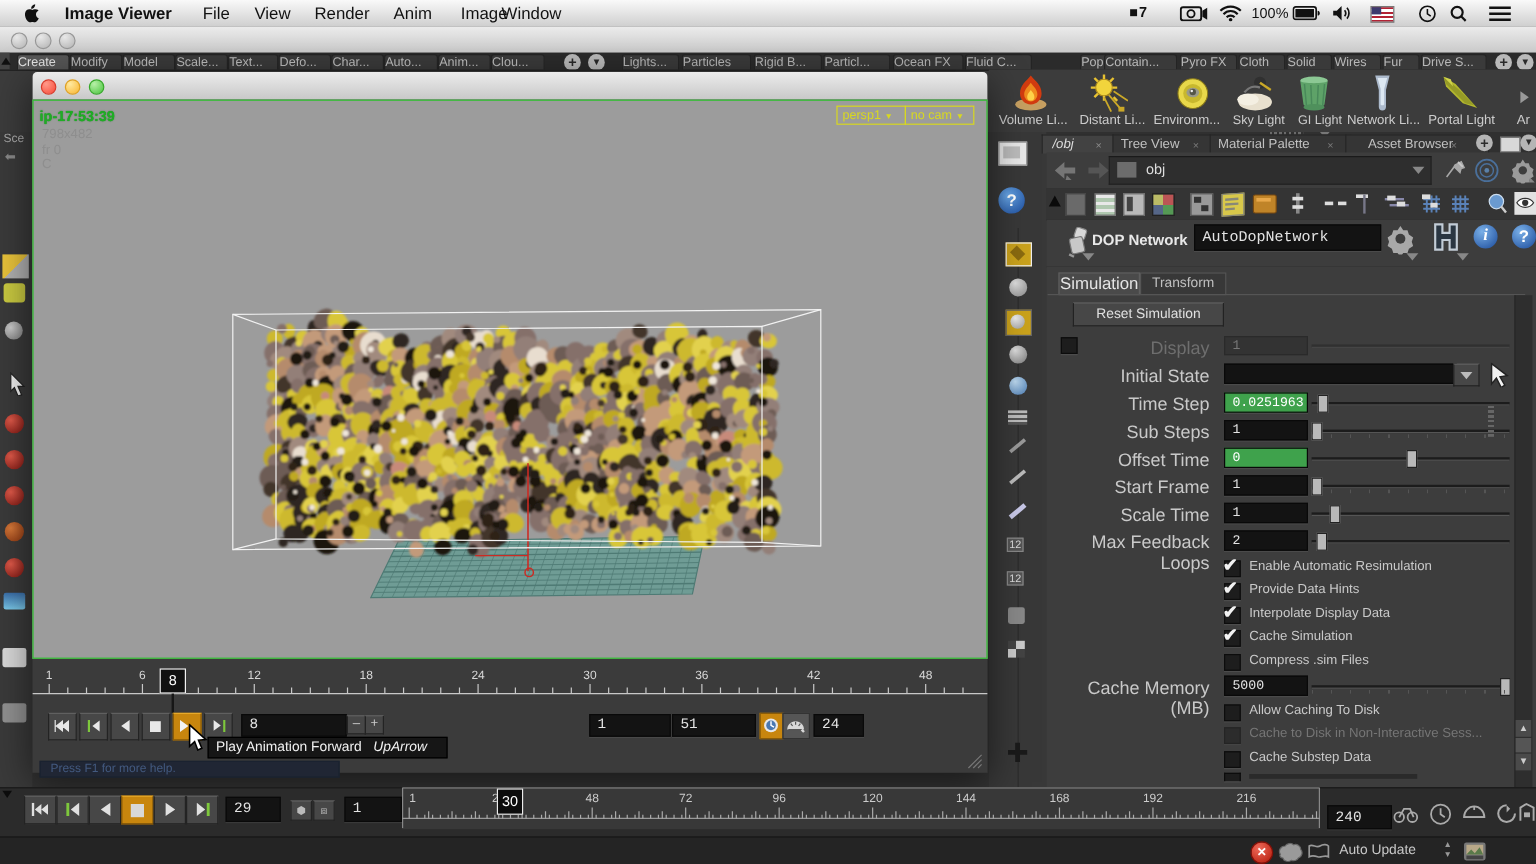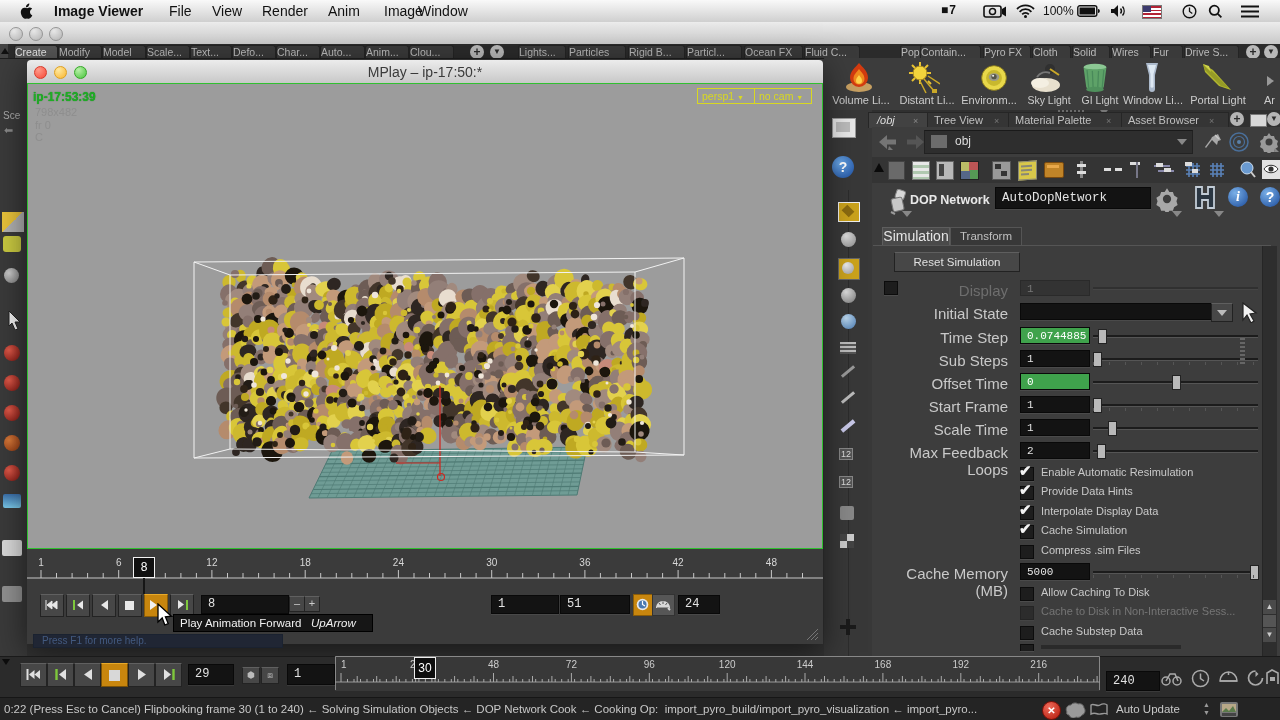--- a/index.html
+++ b/index.html
@@ -155,21 +155,21 @@
       <path d="M4 6c0 3 26 3 26 0l-3 22c0 4-20 4-20 0z" fill="#5ea268"></path>
       <path d="M8 9l2 22M14 10l1 22M21 10l-1 22M27 9l-2 22" stroke="#49895a" stroke-width="1.4"></path>
       <ellipse cx="17" cy="31" rx="10" ry="3" fill="#4f905c"></ellipse>
     </svg>
  <div class="a" style="left:255px;top:36px;width:42px;text-align:center;color:#ccc;font-size:10.5px">GI Light</div>
 
  <svg class="a" style="left:312px;top:3px" width="32" height="33" viewBox="0 0 32 33">
       <path d="M10 2h12l-3 12v14a3 3 0 0 1-6 0V14z" fill="#b8c8dc" opacity=".9"></path>
       <path d="M12 4h8l-2.5 9v13a1.8 1.8 0 0 1-3 0V13z" fill="#dde8f2"></path>
     </svg>
- <div class="a" style="left:296px;top:36px;width:66px;text-align:center;color:#ccc;font-size:11px">Window Li...</div>
+ <div class="a" style="left:296px;top:36px;width:66px;text-align:center;color:#ccc;font-size:11px">Network Li...</div>
 
  <svg class="a" style="left:373px;top:4px" width="40" height="32" viewBox="0 0 40 32">
       <path d="M6 2l10 6 18 20-12-4-14-14z" fill="#b3b82e"></path>
       <path d="M6 2l12 10 14 14-8-2L8 8z" fill="#8e9426" opacity=".8"></path>
       <path d="M6 2l6 2 2 6z" fill="#d0d44a"></path>
     </svg>
  <div class="a" style="left:360px;top:36px;width:68px;text-align:center;color:#ccc;font-size:11px">Portal Light</div>
  <div class="a" style="left:440px;top:36px;width:20px;color:#ccc;font-size:11px">Ar</div>
  <div class="a" style="left:443px;top:18px;width:0;height:0;border-left:7px solid #999;border-top:5px solid transparent;border-bottom:5px solid transparent"></div>
 </div>
@@ -224,21 +224,21 @@
 </div>
 
 <div class="a" style="left:872px;top:110px;width:408px;height:546px;background:#3d3d3d">
 
  <div class="a" style="left:0;top:0;width:408px;height:17px;background:#303030"></div>
     <div class="a" style="left:186px;top:0px;width:28px;height:5px;background:repeating-linear-gradient(90deg,#6a6a6a 0 2px,transparent 2px 4px)"></div>
     <div class="a" style="left:228px;top:0px;width:0;height:0;border-top:5px solid #777;border-left:4px solid transparent;border-right:4px solid transparent"></div>
  <div class="a" style="left:-4px;top:2px;width:54px;height:15px;background:#424242;border:1px solid #262626;border-bottom:none;color:#ddd;font-size:11px;font-style:italic;padding-left:8px;line-height:15px">/obj<span style="position:absolute;left:44px;top:1px;font-size:9px;color:#888;font-style:normal">×</span></div>
  <div class="a" style="left:55px;top:2px;width:78px;height:15px;background:#353535;border:1px solid #262626;border-bottom:none;color:#c0c0c0;font-size:11px;padding-left:6px;line-height:15px">Tree View<span style="position:absolute;left:66px;top:1px;font-size:9px;color:#777">×</span></div>
  <div class="a" style="left:136px;top:2px;width:110px;height:15px;background:#353535;border:1px solid #262626;border-bottom:none;color:#c0c0c0;font-size:11px;padding-left:6px;line-height:15px">Material Palette<span style="position:absolute;left:97px;top:1px;font-size:9px;color:#777">×</span></div>
- <div class="a" style="left:249px;top:2px;width:100px;height:15px;background:#353535;border:1px solid #262626;border-bottom:none;color:#c0c0c0;font-size:11px;padding-left:6px;line-height:15px">Asset Browser<span style="position:absolute;left:87px;top:1px;font-size:9px;color:#777">×</span></div>
+ <div class="a" style="left:249px;top:2px;width:100px;height:15px;background:#353535;border:1px solid #262626;border-bottom:none;color:#c0c0c0;font-size:11px;padding-left:18px;line-height:15px">Asset Browser<span style="position:absolute;left:87px;top:1px;font-size:9px;color:#777">×</span></div>
  <div class="a" style="left:358px;top:2px;width:14px;height:14px;border-radius:50%;background:#b5b5b5;color:#2c2c2c;text-align:center;line-height:14px;font-size:12px;font-weight:bold">+</div>
  <div class="a" style="left:378px;top:4px;width:15px;height:11px;background:#d8d8d8;border:1px solid #777"></div>
  <div class="a" style="left:395px;top:2px;width:14px;height:14px;border-radius:50%;background:#b5b5b5;color:#2c2c2c;text-align:center;line-height:14px;font-size:8px">▼</div>
 
  <div class="a" style="left:0;top:17px;width:408px;height:30px;background:#3d3d3d;border-bottom:1px solid #2e2e2e">
   <svg class="a" style="left:6px;top:7px" width="19" height="16" viewBox="0 0 19 16">
         <path d="M9 1v4.5h9v5H9V15L1 8z" fill="#757575"></path>
         <path d="M11 12l4 4h-5z" fill="#757575"></path>
       </svg>
   <svg class="a" style="left:34px;top:7px" width="19" height="16" viewBox="0 0 19 16">
@@ -355,21 +355,21 @@
 <div class="plab" style="top:305px">Initial State</div>
 <div class="fld" style="left:1020px;top:303px;width:186px;height:15px"></div>
 <div class="btn" style="left:1211px;top:303px;width:20px;height:17px">
     <div style="position:absolute;left:5px;top:6px;width:0;height:0;border-top:6px solid #bbb;border-left:5px solid transparent;border-right:5px solid transparent"></div>
   </div>
 <svg class="a" style="left:1240px;top:302px" width="20" height="21" viewBox="0 0 20 21">
     <path d="M3 1l13 10-6 1 4 7-3 2-4-8-4 5z" fill="#f2f2f2" stroke="#222" stroke-width="1.2"></path>
   </svg>
 
 <div class="plab" style="top:329px">Time Step</div>
-<div class="fld grnfld" style="left:1020px;top:327px;width:62px;height:15px">0.0744885</div>
+<div class="fld grnfld" style="left:1020px;top:327px;width:62px;height:15px">0.0251963</div>
 <div class="slider" style="top:335px"></div>
 <div class="a" style="left:1098px;top:329px;width:7px;height:13px;background:#b9b9b9;border:1px solid #222"></div>
 
 <div class="plab" style="top:352px">Sub Steps</div>
 <div class="fld" style="left:1020px;top:350px;width:62px;height:15px">1</div>
 <div class="slider" style="top:358px"></div>
 <div class="a" style="left:1093px;top:352px;width:7px;height:13px;background:#b9b9b9;border:1px solid #222"></div>
 <div class="a" style="left:1093px;top:362px;width:165px;height:3px;background:repeating-linear-gradient(90deg,#555 0 1px,transparent 1px 16px)"></div>
 
 <div class="plab" style="top:375px">Offset Time</div>
@@ -428,21 +428,20 @@
 <div class="a" style="left:1263px;top:628px;width:13px;height:14px;background:#4a4a4a;color:#ccc;font-size:8px;text-align:center;line-height:14px">▼</div>
 <div class="a" style="left:1263px;top:615px;width:13px;height:12px;background:#555"></div>
 <div class="a" style="left:1240px;top:338px;width:5px;height:26px;background:repeating-linear-gradient(#666 0 2px,transparent 2px 4px)"></div>
 
 <div class="a" style="left:27px;top:60px;width:796px;height:584px;background:#3b3b3b;box-shadow:0 8px 30px rgba(0,0,0,.55)">
 
  <div class="a" style="left:0;top:0;width:796px;height:23px;background:linear-gradient(#ececec,#c8c8c8);border-bottom:1px solid #4a4a4a;border-radius:4px 4px 0 0">
   <div class="a" style="left:7px;top:6px;width:11px;height:11px;border-radius:50%;background:radial-gradient(circle at 3.5px 3px,#ff9a8a,#f74a38);border:1px solid #d83a2a"></div>
   <div class="a" style="left:27px;top:6px;width:11px;height:11px;border-radius:50%;background:radial-gradient(circle at 3.5px 3px,#ffe9a0,#f9b52f);border:1px solid #dfa020"></div>
   <div class="a" style="left:47px;top:6px;width:11px;height:11px;border-radius:50%;background:radial-gradient(circle at 3.5px 3px,#b8f0a8,#48c43c);border:1px solid #35a828"></div>
-  <div class="a" style="left:0;top:4px;width:796px;text-align:center;font-size:14px;color:#3a3a3a">MPlay – ip-17:50:*</div>
  </div>
 
  <div class="a" style="left:0;top:23px;width:794px;height:464px;background:#9c9c9c;border:1px solid #30c030"></div>
  <div class="a" style="left:0;top:24px;width:796px;height:463px">
       <svg width="796" height="463" viewBox="0 0 796 463" style="position:absolute;left:0;top:0">
         <defs>
           <filter id="smudge" x="-5%" y="-5%" width="110%" height="110%">
             <feGaussianBlur stdDeviation="0.75"></feGaussianBlur>
           </filter>
         </defs>
@@ -2035,21 +2034,20 @@
 <div class="icn" style="left:1245px;top:669px;width:20px;height:20px"><svg width="17" height="18" viewBox="0 0 17 18">
       <path d="M8.5 2a7 7 0 1 0 7 7" fill="none" stroke="#aaa" stroke-width="1.7"></path>
       <path d="M8.5 2l3 3-3 3z" fill="#aaa"></path>
     </svg></div>
 <div class="icn" style="left:1264px;top:669px;width:16px;height:20px"><svg width="15" height="17" viewBox="0 0 15 17">
       <path d="M2 15V4l5-3 6 3v11" fill="none" stroke="#aaa" stroke-width="1.6"></path>
       <rect x="5" y="8" width="5" height="4" fill="#aaa"></rect>
     </svg></div>
 
 <div class="a" style="left:0;top:697px;width:1280px;height:23px;background:#242424;border-top:1px solid #161616">
- <div class="a" style="left:4px;top:5px;font-size:11.5px;color:#c8c8c8;white-space:nowrap">0:22 (Press Esc to Cancel) Flipbooking frame 30 (1 to 240) ← Solving Simulation Objects ← DOP Network Cook ← Cooking Op:&nbsp; import_pyro_build/import_pyro_visualization ← import_pyro...</div>
  <div class="a" style="left:1042px;top:3px;width:17px;height:17px;border-radius:50%;background:radial-gradient(circle at 6px 5px,#f06a5a,#b01808);border:1px solid #801008;color:#fff;font-size:10px;font-weight:bold;text-align:center;line-height:17px">✕</div>
  <svg class="a" style="left:1064px;top:4px" width="22" height="16" viewBox="0 0 22 16">
       <path d="M3 10c-2-3 0-7 4-7 1-2 5-3 7-1 3-1 6 1 6 4 2 2 1 6-2 7-1 2-4 3-6 2-2 2-6 1-7-2-2 0-3-2-2-3z" fill="#9a9a9a" stroke="#666"></path>
     </svg>
  <svg class="a" style="left:1089px;top:4px" width="20" height="16" viewBox="0 0 20 16">
       <path d="M2 3c3-2 6 2 9 0s6-1 7 0v9c-3-2-6 1-9 0s-5-1-7 0z" fill="none" stroke="#999" stroke-width="1.4"></path>
     </svg>
  <div class="a" style="left:1116px;top:5px;font-size:11.5px;color:#c8c8c8">Auto Update</div>
  <div class="a" style="left:1203px;top:3px;color:#999;font-size:7px;line-height:8px;text-align:center">▲<br>▼</div>
  <svg class="a" style="left:1219px;top:3px" width="20" height="17" viewBox="0 0 20 17">

